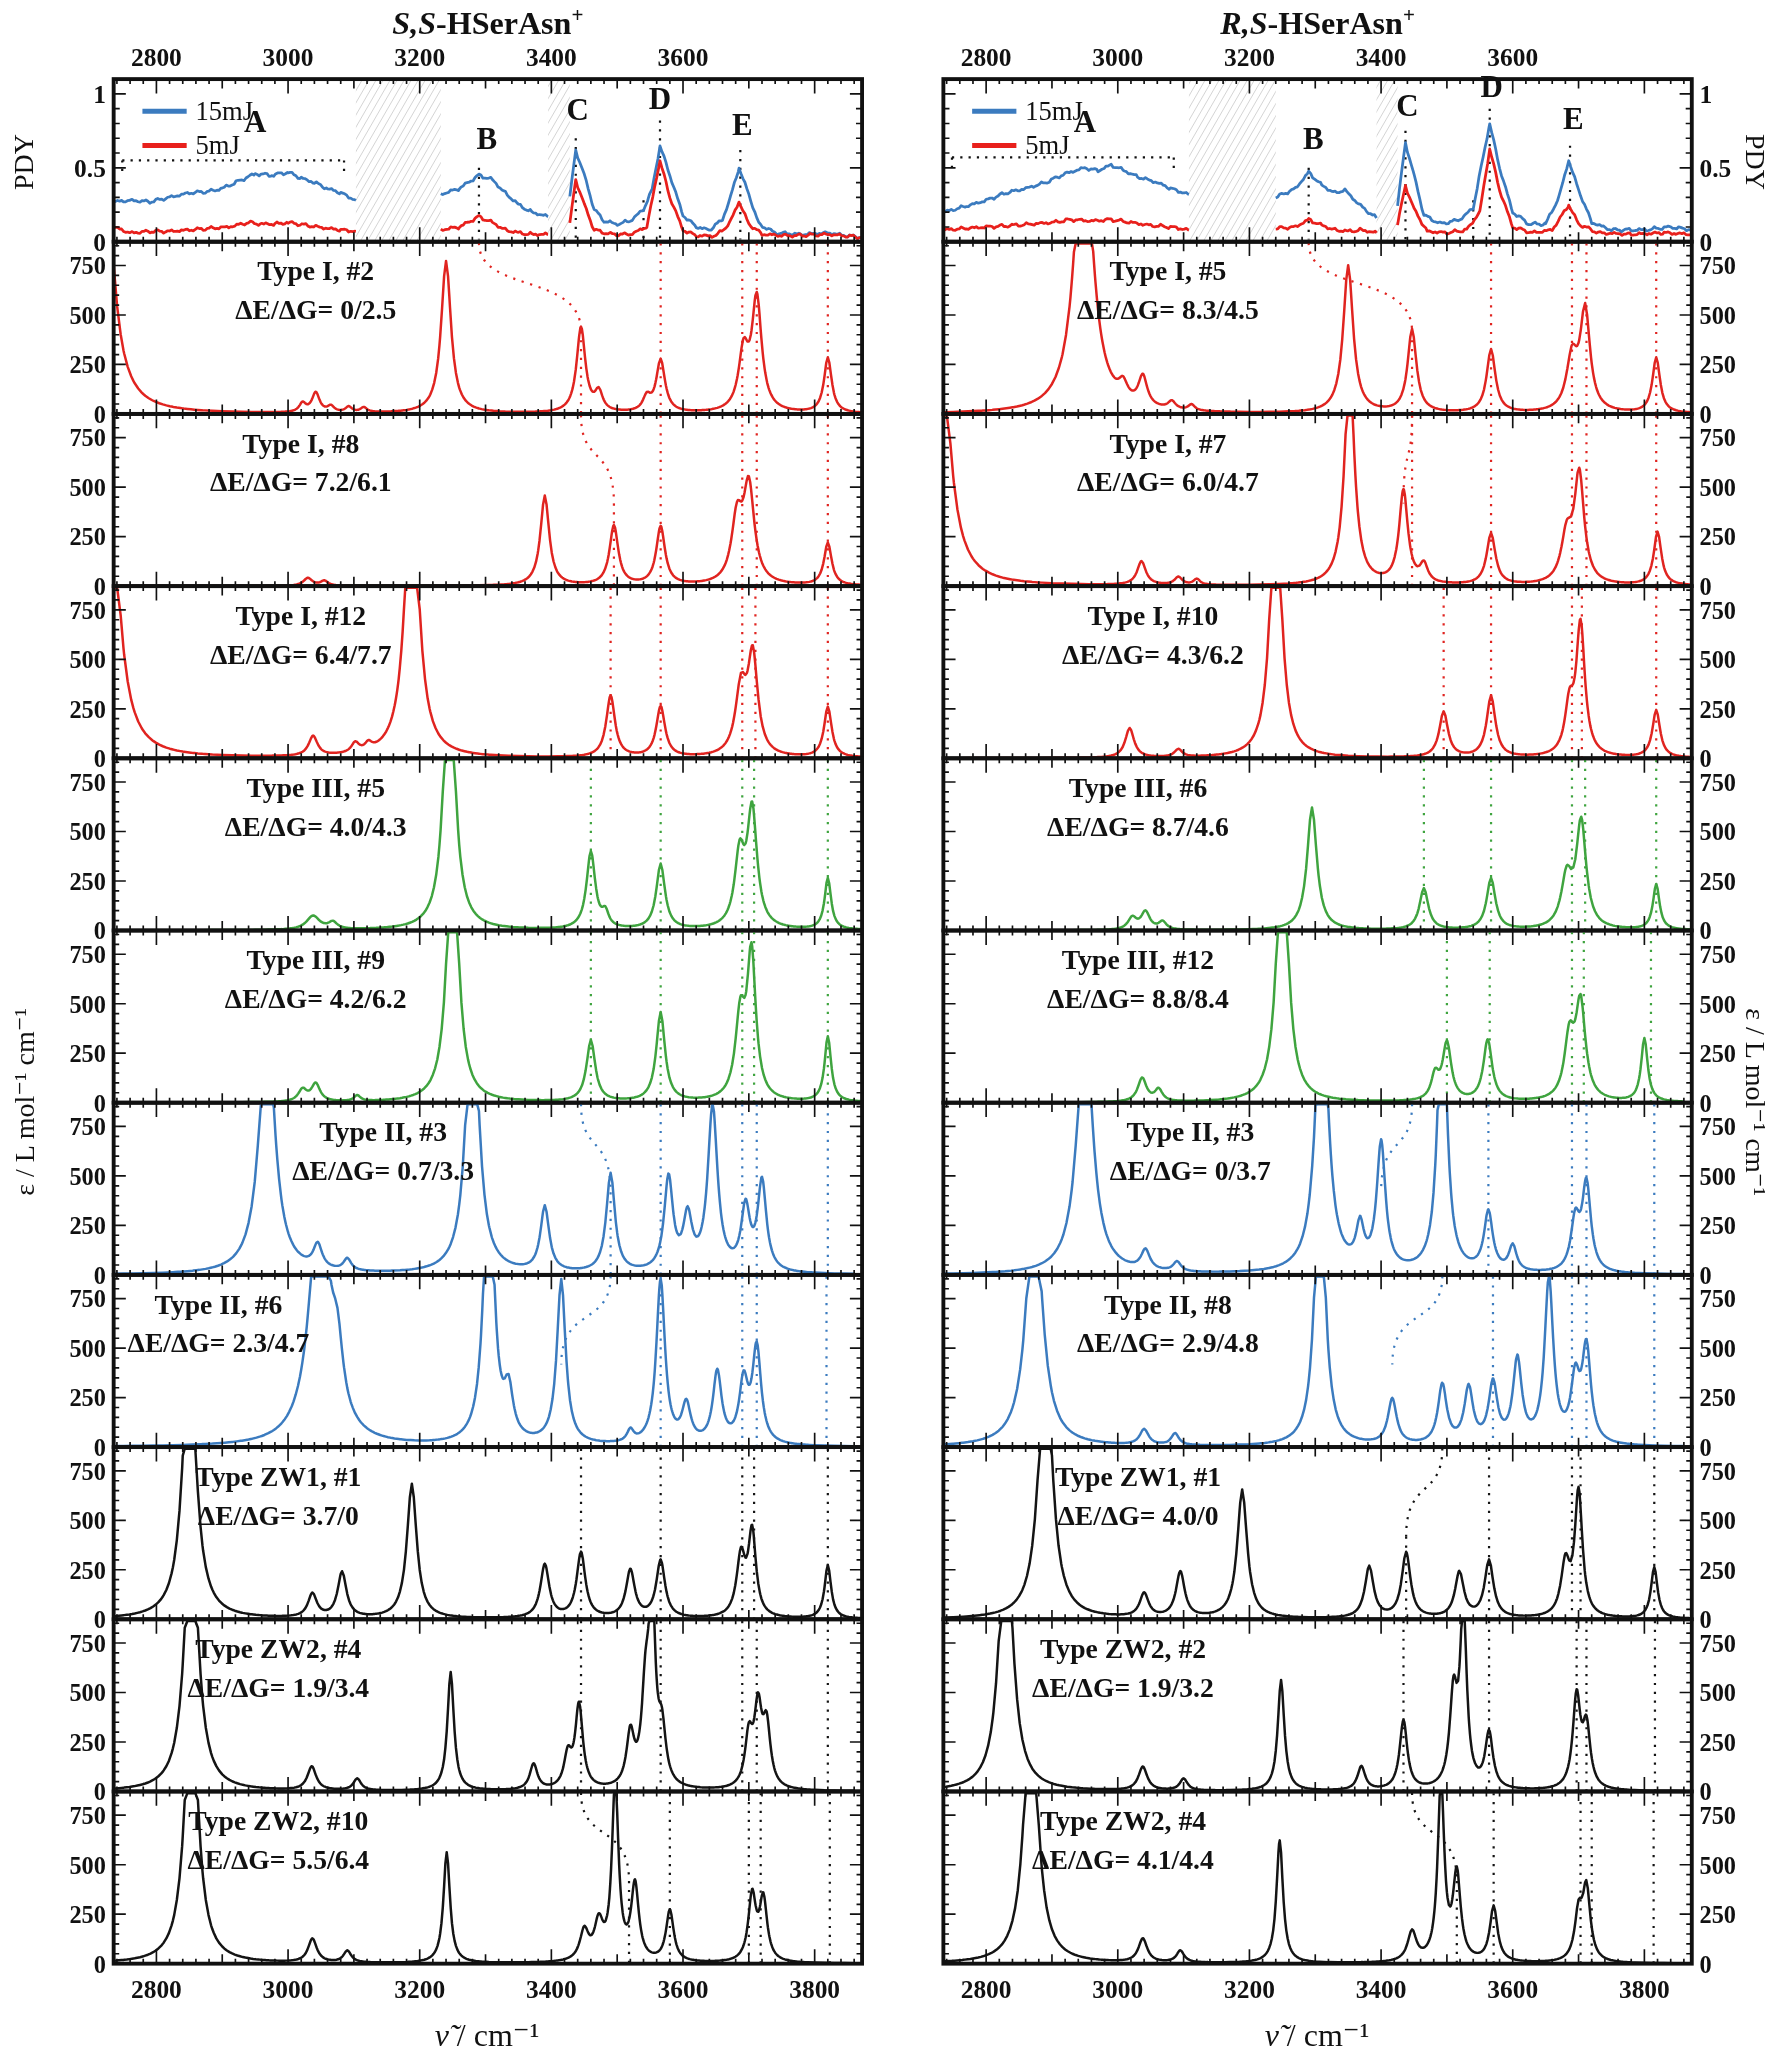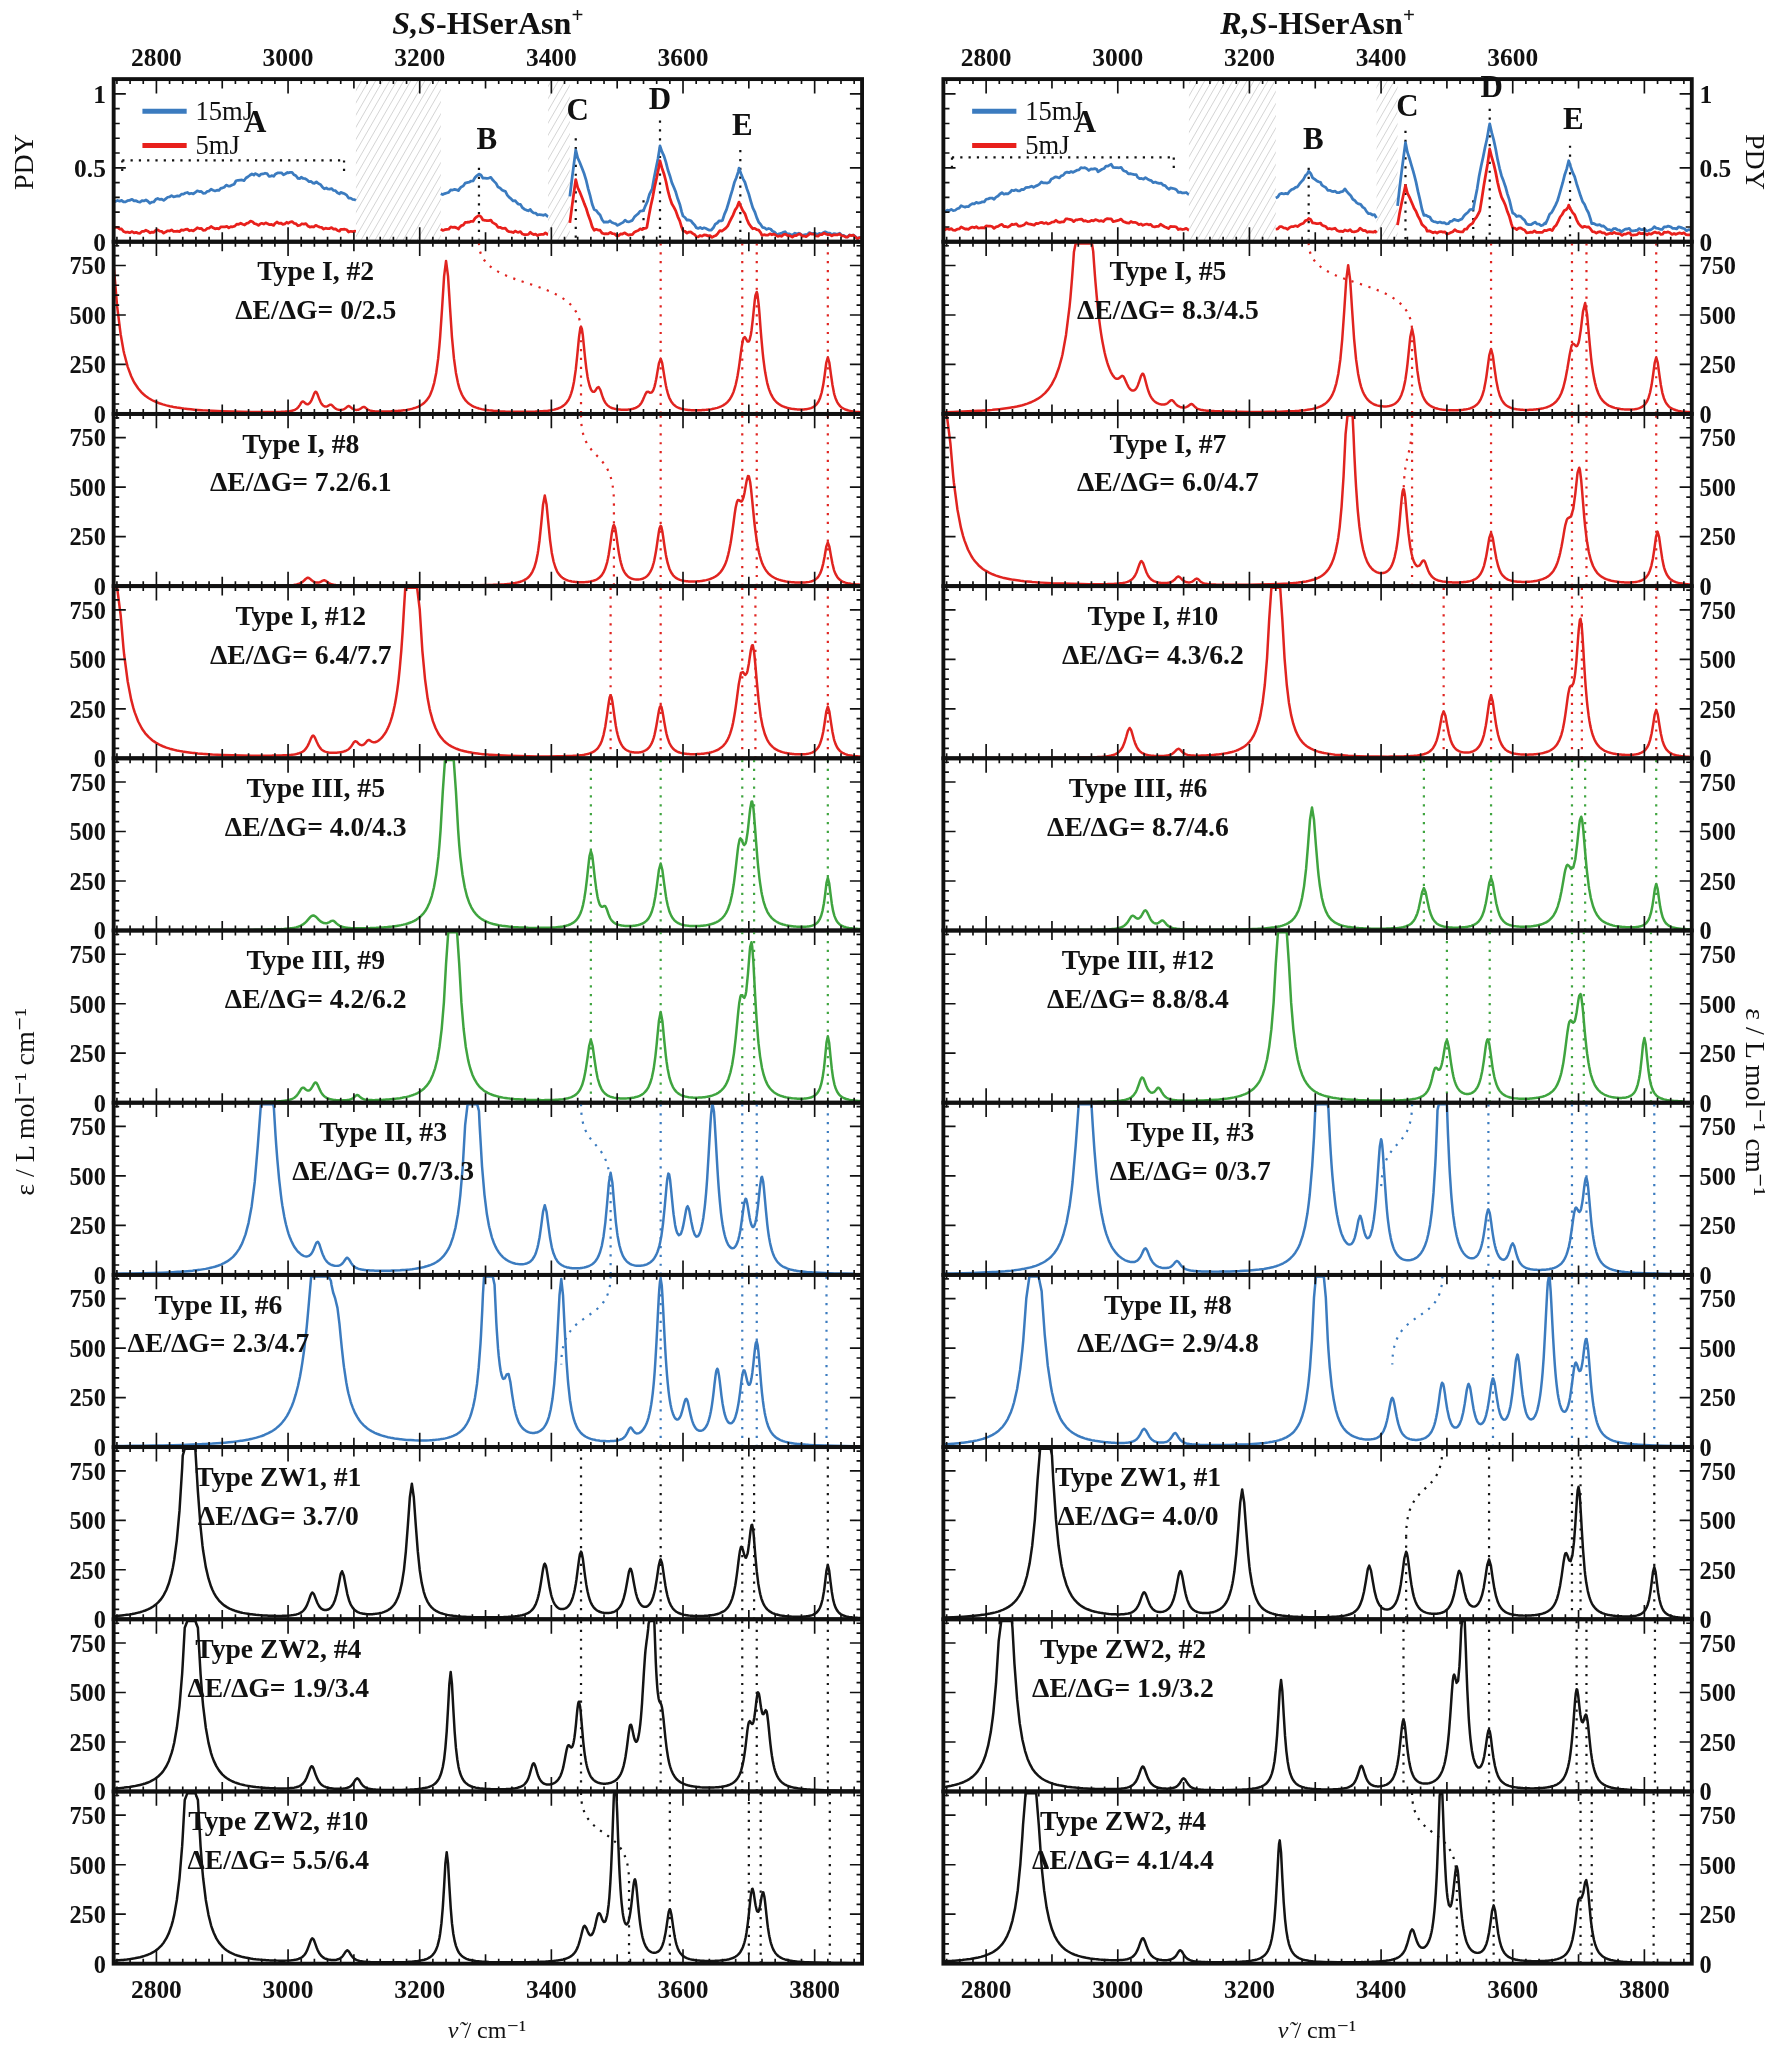--- a/index.html
+++ b/index.html
@@ -7,21 +7,21 @@
        font-family:"Liberation Serif","DejaVu Serif",serif;}
   #plot-svg{position:absolute;left:0;top:0;}
   svg text{font-family:"Liberation Serif","DejaVu Serif",serif;fill:#111;}
   .vlab{position:absolute;white-space:nowrap;font-size:28px;color:#111;}
   .rot-up{transform:translate(-50%,-50%) rotate(-90deg);}
   .rot-dn{transform:translate(-50%,-50%) rotate(90deg);}
   #eps-left{left:24px;top:1102px;}
   #eps-right{left:1755px;top:1102px;}
   #pdy-left{left:24px;top:162px;}
   #pdy-right{left:1755px;top:162px;}
-  .xlabel{position:absolute;width:332px;text-align:center;font-size:24px;color:#111;}
+  .xlabel{position:absolute;width:332px;text-align:center;font-size:32px;color:#111;}
   #xlab0{left:321px;top:2016px;}
   #xlab1{left:1151px;top:2016px;}
   .xlabel i{font-style:italic;}
 </style>
 </head>
 <body>
 
 <div id="fig">
     <svg id="plot-svg" width="1780" height="2066" viewBox="0 0 3217 3735">
       <defs>

